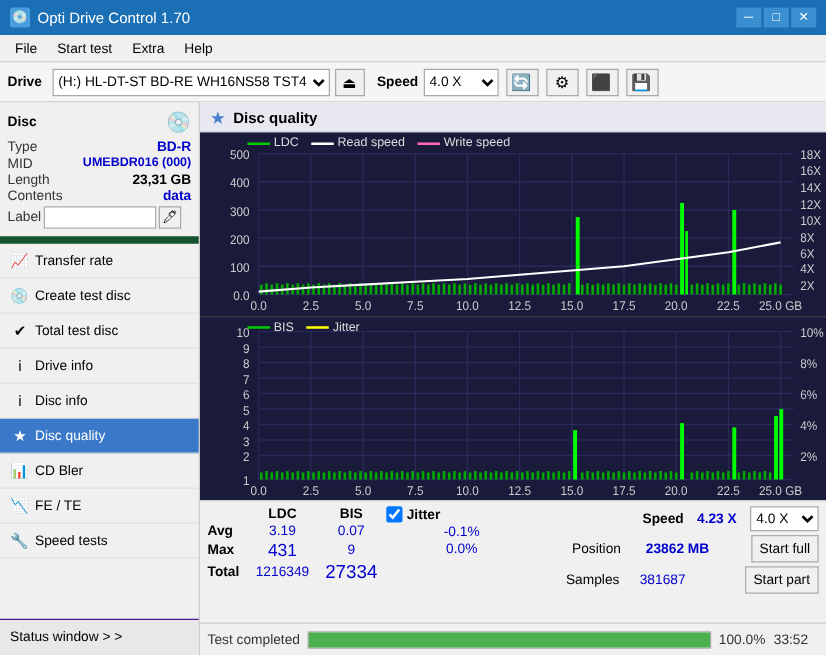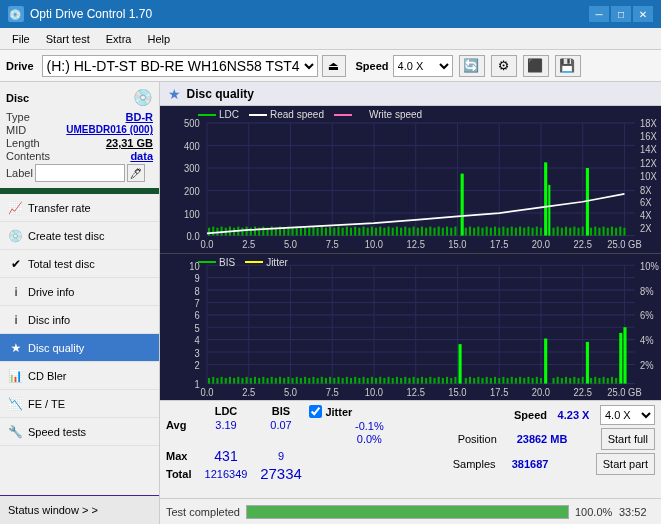--- a/index.html
+++ b/index.html
@@ -13,40 +13,40 @@
     .title-bar-controls { display: flex; gap: 2px; }
     .title-btn { width: 20px; height: 16px; background: #3a8fd0; border: none; color: white; font-size: 10px; cursor: pointer; display: flex; align-items: center; justify-content: center; }
 
     
     .menu-bar { background: #f0f0f0; border-bottom: 1px solid #ccc; display: flex; padding: 2px 4px; height: 22px; align-items: center; }
     .menu-item { padding: 2px 8px; font-size: 11px; cursor: pointer; }
 
     
     .drive-toolbar { background: #f5f5f5; border-bottom: 1px solid #ccc; display: flex; align-items: center; padding: 3px 6px; height: 32px; gap: 4px; }
     .drive-label { font-size: 11px; font-weight: bold; margin-right: 4px; }
-    .drive-select { height: 22px; font-size: 14px; border: 1px solid #aaa; background: white; min-width: 220px; }
+    .drive-select { height: 22px; font-size: 11px; border: 1px solid #aaa; background: white; min-width: 220px; }
     .drive-eject-btn { width: 24px; height: 22px; background: #f0f0f0; border: 1px solid #aaa; cursor: pointer; display: flex; align-items: center; justify-content: center; font-size: 12px; }
     .speed-label { font-size: 11px; font-weight: bold; margin-left: 6px; }
     .speed-select { height: 22px; font-size: 11px; border: 1px solid #aaa; background: white; width: 60px; }
     .toolbar-icon-btn { width: 26px; height: 22px; background: #f0f0f0; border: 1px solid #aaa; cursor: pointer; display: flex; align-items: center; justify-content: center; font-size: 13px; margin-left: 2px; }
 
     
     .main { display: flex; height: calc(524px - 28px - 22px - 32px); }
 
     
     .sidebar { width: 160px; background: #f0f0f0; border-right: 1px solid #ccc; display: flex; flex-direction: column; }
     
     
     .disc-panel { padding: 6px; border-bottom: 6px solid #14532d; }
     .disc-header { display: flex; align-items: center; justify-content: space-between; margin-bottom: 4px; }
     .disc-title { font-weight: bold; font-size: 11px; }
     .disc-icon { font-size: 16px; }
     .disc-field { display: flex; justify-content: space-between; margin: 1px 0; font-size: 11px; }
     .disc-field-label { color: #333; }
-    .disc-field-value { color: #0000cc; font-weight: bold; text-decoration: underline; }
+    .disc-field-value { color: #0000cc; font-weight: bold; }
     .disc-field-value.black { color: #000; }
     .label-row { display: flex; align-items: center; gap: 2px; margin-top: 2px; }
     .label-input { width: 90px; height: 18px; border: 1px solid #aaa; font-size: 10px; }
     .label-btn { width: 18px; height: 18px; background: #f0f0f0; border: 1px solid #aaa; cursor: pointer; display: flex; align-items: center; justify-content: center; font-size: 10px; }
 
     
     .nav-item { display: flex; align-items: center; padding: 4px 8px; cursor: pointer; font-size: 11px; border-bottom: 1px solid #e0e0e0; gap: 4px; height: 28px; }
     .nav-item.active { background: #3a78c9; color: white; }
     .nav-icon { width: 16px; height: 16px; display: flex; align-items: center; justify-content: center; font-size: 12px; flex-shrink: 0; }
     .nav-label { font-size: 11px; }
@@ -196,21 +196,21 @@
           <div style="display:flex;align-items:center;gap:3px;">
             <div style="width:18px;height:2px;background:#00cc00;"></div>
             <span style="color:#ddd;font-size:10px;">LDC</span>
           </div>
           <div style="display:flex;align-items:center;gap:3px;">
             <div style="width:18px;height:2px;background:#fff;"></div>
             <span style="color:#ddd;font-size:10px;">Read speed</span>
           </div>
           <div style="display:flex;align-items:center;gap:3px;">
             <div style="width:18px;height:2px;background:#ff69b4;"></div>
-            <span style="color:#ddd;font-size:10px;margin-left:14px;">Write speed</span>
+            <span style="color:#ddd;font-size:10px;">Write speed</span>
           </div>
         </div>
         <svg width="100%" height="100%" viewBox="0 0 480 130" preserveAspectRatio="none">
 
           <rect width="480" height="130" fill="#1a1a3a"></rect>
 
           <line x1="45" y1="15" x2="45" y2="115" stroke="#2a2a5a" stroke-width="1"></line>
           <line x1="85" y1="15" x2="85" y2="115" stroke="#2a2a5a" stroke-width="1"></line>
           <line x1="125" y1="15" x2="125" y2="115" stroke="#2a2a5a" stroke-width="1"></line>
           <line x1="165" y1="15" x2="165" y2="115" stroke="#2a2a5a" stroke-width="1"></line>
@@ -542,21 +542,21 @@
     <div style="background:#f0f0f0; border-top:1px solid #ccc; padding:4px 6px 2px 6px; min-height:98px;">
       <div style="display:flex; gap:0; align-items:flex-start;">
 
         <div style="flex:1;">
 
           <div style="display:flex; margin-bottom:2px; padding-left:30px;">
             <div style="width:60px; text-align:center; font-size:11px; font-weight:bold;">LDC</div>
             <div style="width:50px; text-align:center; font-size:11px; font-weight:bold;">BIS</div>
           </div>
 
-          <div style="display:flex; align-items:flex-end; margin-bottom:17px;">
+          <div style="display:flex; align-items:flex-end; margin-bottom:1px;">
             <div style="width:30px; font-size:11px; font-weight:bold;">Avg</div>
             <div style="width:60px; text-align:center; font-size:11px; color:#0000cc;">3.19</div>
             <div style="width:50px; text-align:center; font-size:11px; color:#0000cc;">0.07</div>
           </div>
 
           <div style="display:flex; align-items:center; margin-bottom:1px;">
             <div style="width:30px; font-size:11px; font-weight:bold;">Max</div>
             <div style="width:60px; text-align:center; font-size:14px; color:#0000cc;">431</div>
             <div style="width:50px; text-align:center; font-size:11px; color:#0000cc;">9</div>
           </div>
@@ -597,21 +597,21 @@
           </div>
 
           <div style="display:flex; align-items:center; gap:4px;">
             <span style="font-size:11px; width:55px;">Position</span>
             <span style="font-size:11px; color:#0000cc; font-weight:bold; width:80px;">23862 MB</span>
             <button class="action-btn">Start full</button>
           </div>
 
           <div style="display:flex; align-items:center; gap:4px;">
             <span style="font-size:11px; width:55px;">Samples</span>
-            <span style="font-size:11px; color:#0000cc; font-weight:bold; width:80px;">381687</span>
+            <span style="font-size:11px; color:#0000cc; font-weight:normal; width:80px;">381687</span>
             <button class="action-btn">Start part</button>
           </div>
         </div>
       </div>
     </div>
 
     <div style="background:#f0f0f0; border-top:1px solid #ccc; display:flex; align-items:center; gap:6px; padding:3px 6px; height:26px;">
       <span style="font-size:11px; color:#333;">Test completed</span>
       <div style="flex:1; height:14px; background:white; border:1px solid #aaa;">
         <div style="height:100%; background:#4caf50; width:100%;"></div>

